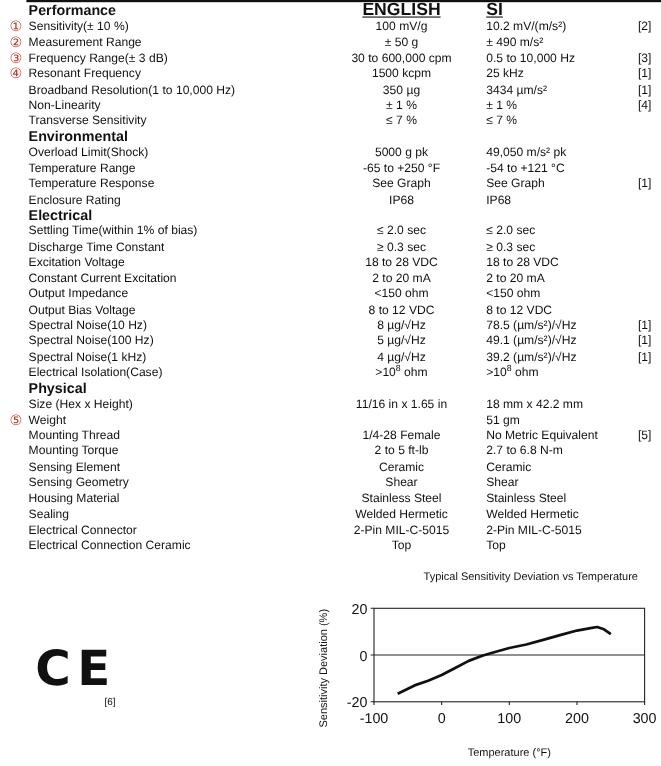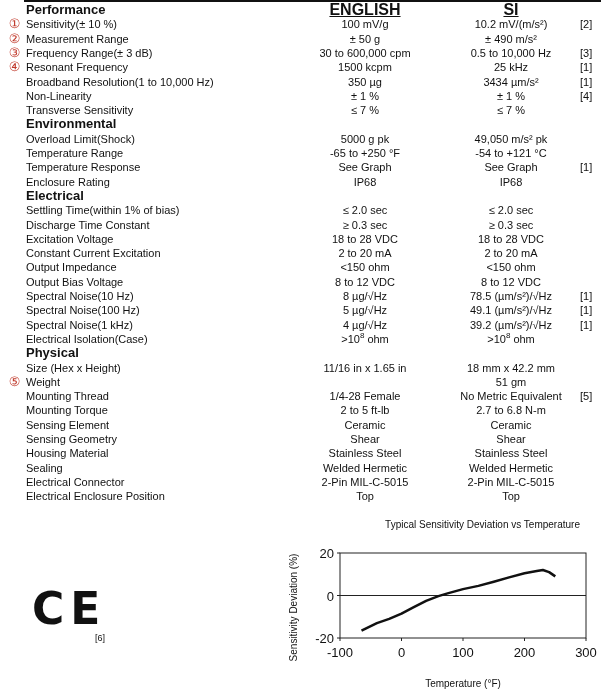--- a/index.html
+++ b/index.html
@@ -4,21 +4,21 @@
 <style>
   html, body { margin:0; padding:0; background:#fff; }
   body { width:601px; height:696px; position:relative; overflow:hidden;
          font-family:"Liberation Sans", sans-serif; color:#111; }
   .topbar { position:absolute; left:24px; top:0; width:577px; height:2px; background:#111; }
   .row { position:absolute; left:0; width:497px; height:14px; font-size:11px; line-height:14px; }
   .row .num { position:absolute; left:8px; top:0; width:13px; height:13px; color:#c0392b;
               font-size:13px; line-height:13px; text-align:center; }
   .row .label { position:absolute; left:26px; top:0; white-space:nowrap; }
   .row .eng { position:absolute; left:290px; width:150px; text-align:center; top:0; white-space:nowrap; }
-  .row .si { position:absolute; left:442px; width:138px; text-align:center; top:0; white-space:nowrap; }
+  .row .si { position:absolute; left:442px; width:138px; text-align:left; top:0; white-space:nowrap; }
   .row .note { position:absolute; left:580px; top:0; white-space:nowrap; }
   .row.section .label { font-weight:bold; font-size:13px; }
   .row.header .eng, .row.header .si { font-weight:bold; text-decoration:underline; font-size:16px; }
   sup { font-size:8px; line-height:0; }
   .ce { position:absolute; left:32px; top:587px; font-size:44px; font-weight:bold; letter-spacing:6px;
         font-family:"DejaVu Sans", sans-serif; line-height:44px; }
   .ce-note { position:absolute; left:95px; top:633px; font-size:9px; }
   .chart-title { position:absolute; left:300px; top:519px; width:280px; text-align:right; font-size:10px; }
   .chart-svg { position:absolute; left:280px; top:530px; }
 </style>
@@ -200,21 +200,21 @@
       <span class="label">Sealing</span>
       <span class="eng">Welded Hermetic</span>
       <span class="si">Welded Hermetic</span>
     </div>
     <div class="row" style="top: 474.9px;">
       <span class="label">Electrical Connector</span>
       <span class="eng">2-Pin MIL-C-5015</span>
       <span class="si">2-Pin MIL-C-5015</span>
     </div>
     <div class="row" style="top: 489.2px;">
-      <span class="label">Electrical Enclosure Position</span>
+      <span class="label">Electrical Connection Ceramic</span>
       <span class="eng">Top</span>
       <span class="si">Top</span>
     </div>
   </div>
 
 <div class="ce">CE</div>
 <div class="ce-note">[6]</div>
 
 <div class="chart-title">Typical Sensitivity Deviation vs Temperature</div>
 <svg class="chart-svg" id="chart" width="321" height="166">

